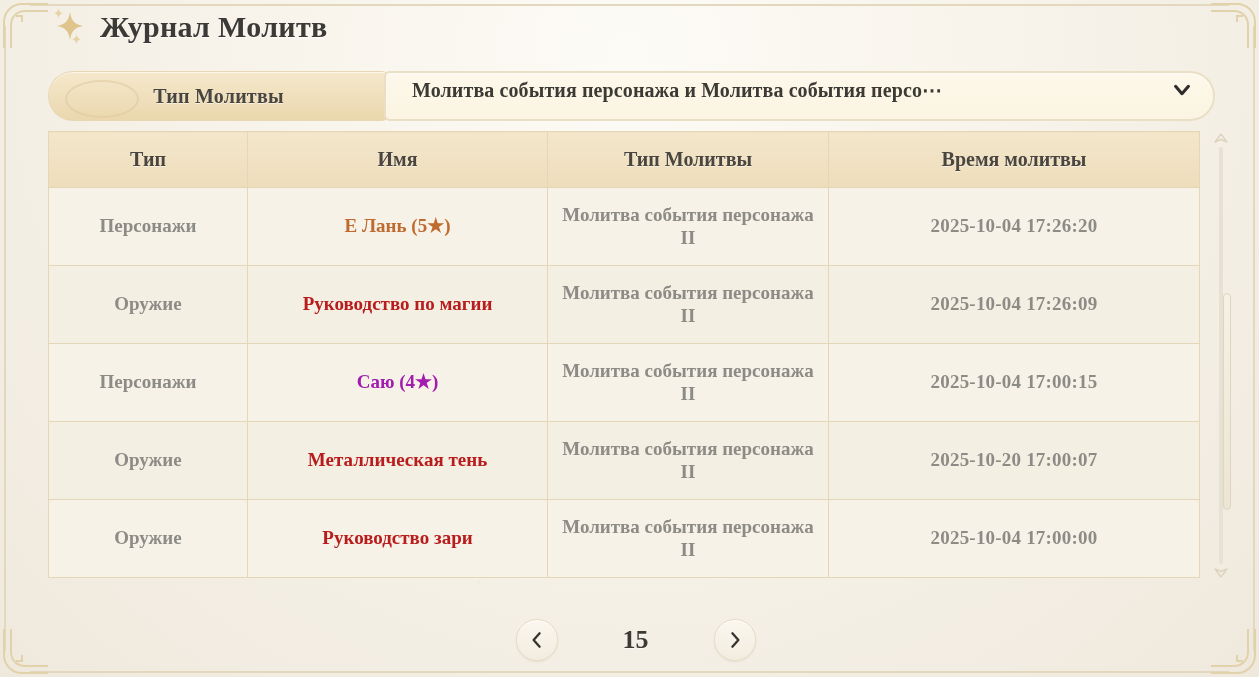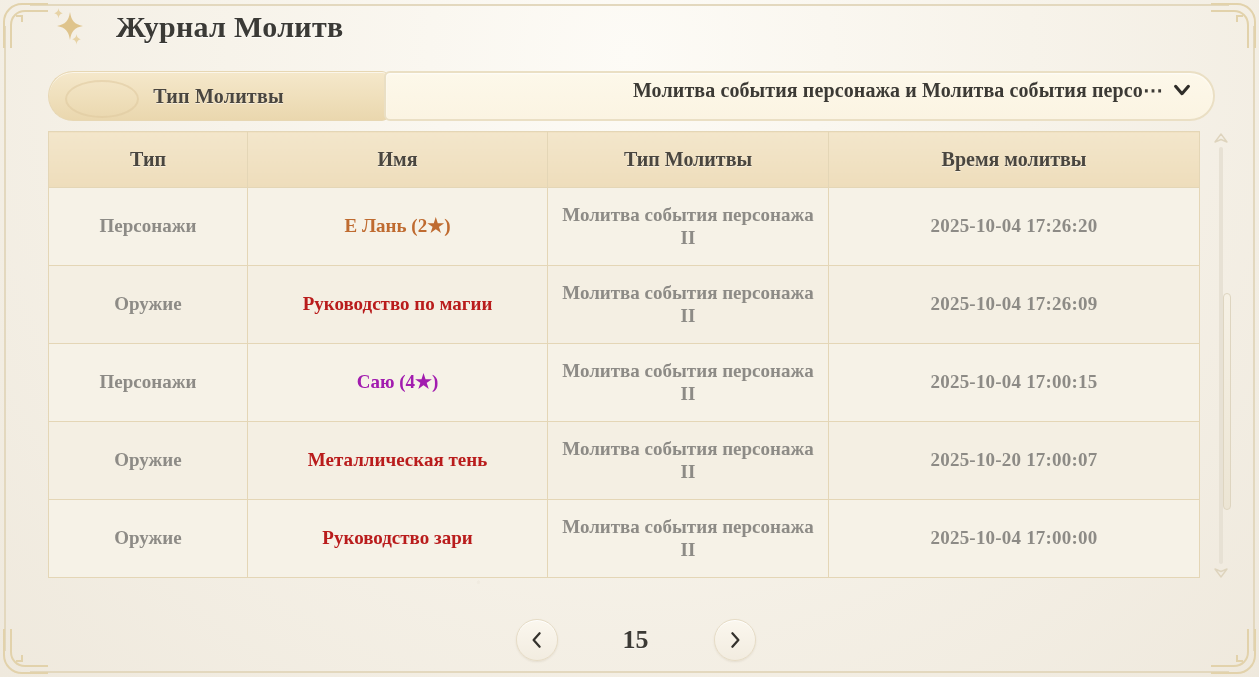--- a/index.html
+++ b/index.html
@@ -63,21 +63,21 @@
   .corner-bl { left: 2px;  bottom: 2px; transform: scaleY(-1); }
   .corner-br { right: 2px; bottom: 2px; transform: scale(-1,-1); }
 
   
   .title-row {
     position: absolute;
     left: 50px;
     top: 6px;
     display: flex;
     align-items: center;
-    gap: 28px;
+    gap: 12px;
     z-index: 5;
   }
   .sparkle { width: 38px; height: 42px; display: block; }
   .page-title {
     font-size: 30px;
     font-weight: 700;
     color: #3b3a36;
     letter-spacing: .3px;
     line-height: 1;
     text-shadow: 0 1px 0 rgba(255,255,255,.7);
@@ -129,21 +129,20 @@
     position: relative;
     flex: 1;
     display: flex;
     align-items: center;
     padding: 0 20px 12px 26px;
     background: linear-gradient(180deg, #fdf8ea 0%, #fbf4e2 100%);
     border: 2px solid #eadfc4;
     border-radius: 6px 25px 25px 6px;
     box-shadow: inset 0 1px 2px rgba(255,255,255,.8);
     margin-left: -4px;
-    text-align: right;
   }
   .filter-select-text {
     flex: 1;
     font-size: 20px;
     font-weight: 700;
     color: #3c3a35;
     white-space: nowrap;
     overflow: hidden;
     letter-spacing: .1px;
   }
@@ -355,21 +354,21 @@
         <tr>
           <th>Тип</th>
           <th>Имя</th>
           <th>Тип Молитвы</th>
           <th>Время молитвы</th>
         </tr>
       </thead>
       <tbody id="table-body">
           <tr>
             <td class="cell-type">Персонажи</td>
-            <td class="cell-name rarity-5">Е Лань (2★)</td>
+            <td class="cell-name rarity-5">Е Лань (5★)</td>
             <td class="cell-wish">Молитва события персонажа II</td>
             <td class="cell-time">2025-10-04 17:26:20</td>
           </tr>
           <tr>
             <td class="cell-type">Оружие</td>
             <td class="cell-name rarity-3">Руководство по магии</td>
             <td class="cell-wish">Молитва события персонажа II</td>
             <td class="cell-time">2025-10-04 17:26:09</td>
           </tr>
           <tr>

